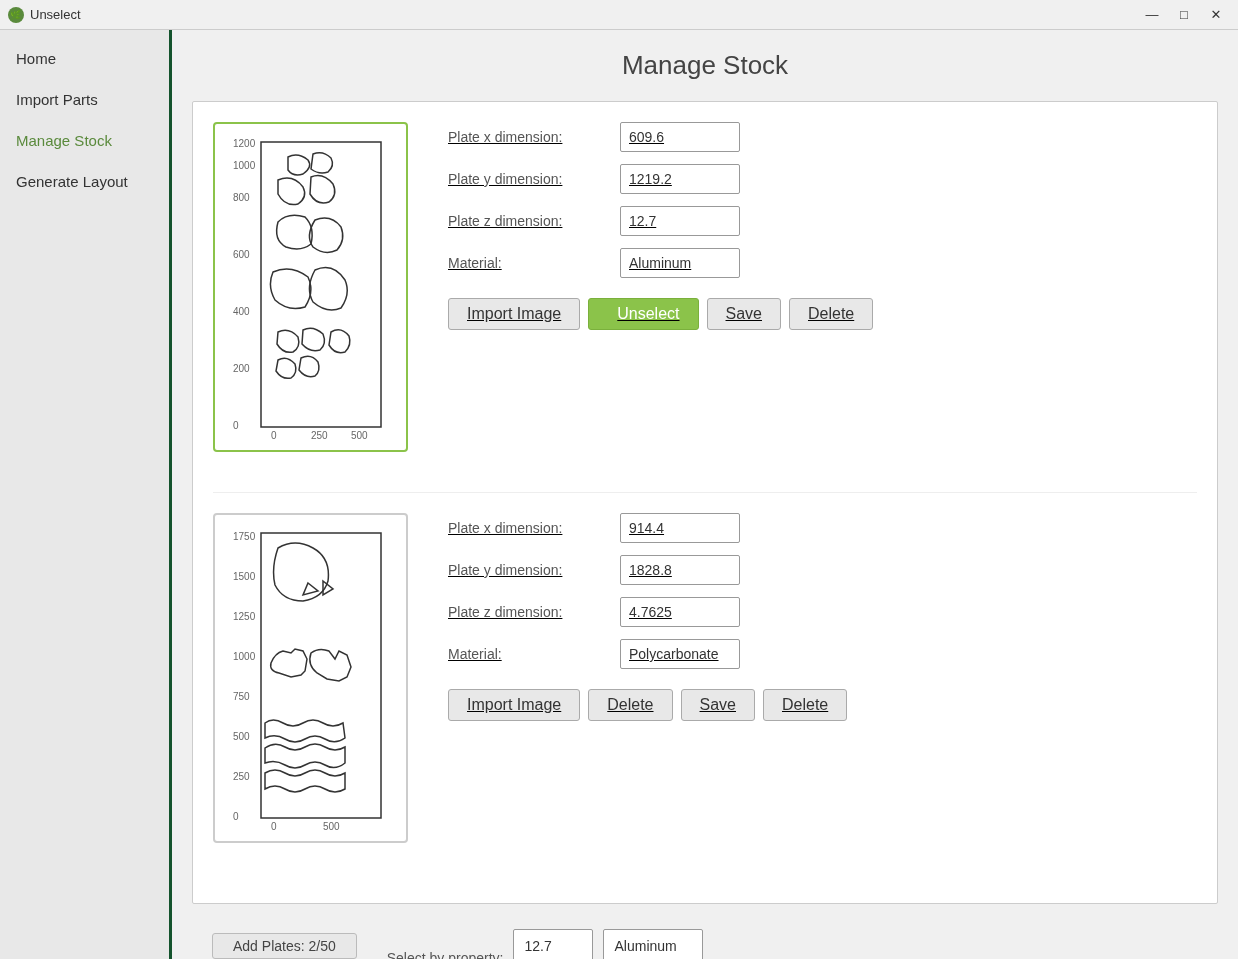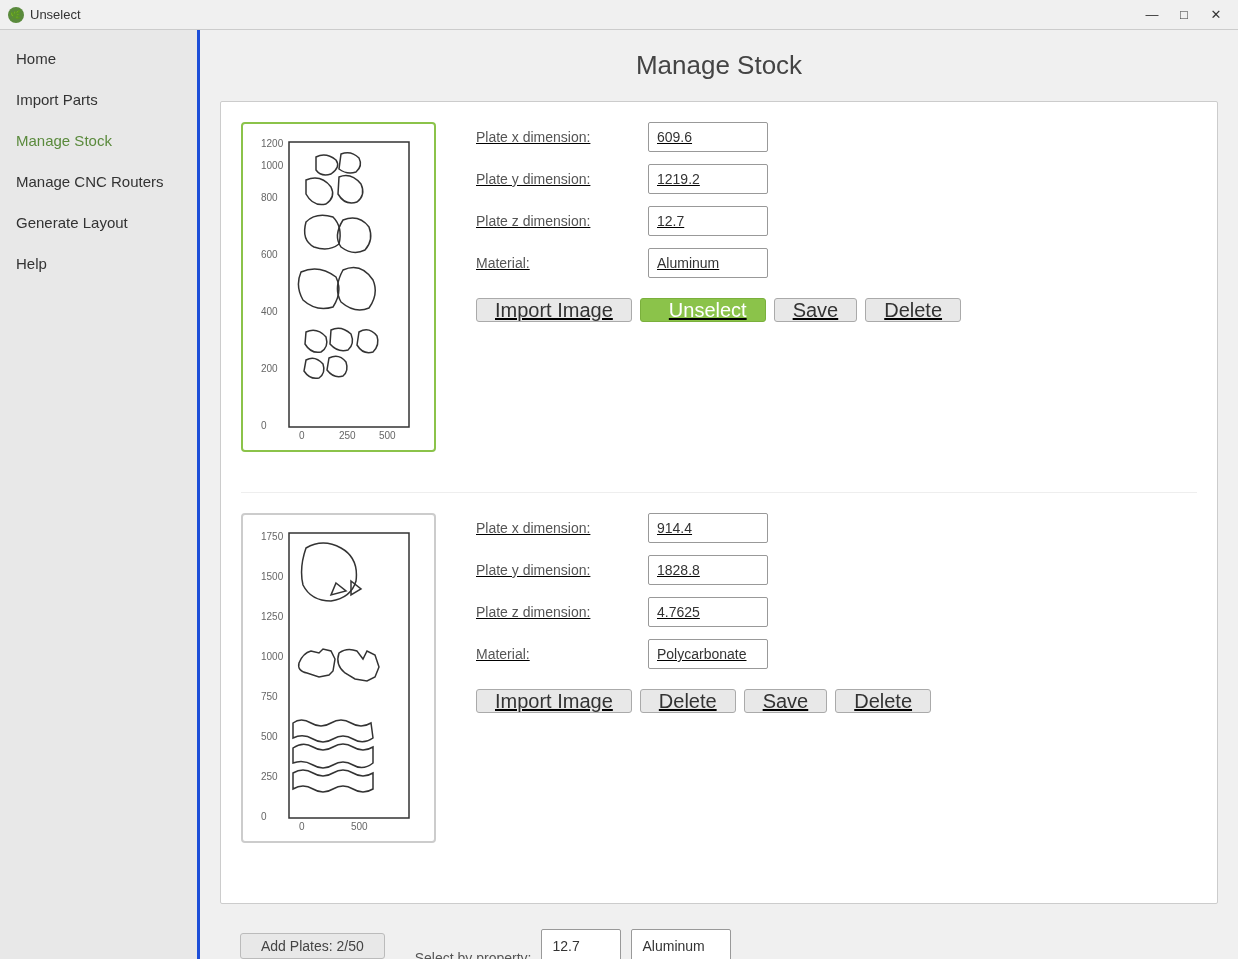--- a/index.html
+++ b/index.html
@@ -61,23 +61,23 @@
 
     
     .app-body {
       display: flex;
       flex: 1;
       overflow: hidden;
     }
 
     
     .sidebar {
-      width: 200px;
+      width: 172px;
       background: #e8e8e8;
-      border-right: 3px solid #1d4ed8;
+      border-right: 3px solid #14532d;
       flex-shrink: 0;
       padding-top: 8px;
     }
     .sidebar-item {
       padding: 12px 16px;
       font-size: 15px;
       cursor: pointer;
       color: #333;
     }
     .sidebar-item.active { color: #5a8a3c; font-weight: 500; }
@@ -164,25 +164,25 @@
       background: white;
     }
 
     
     .btn-row {
       display: flex;
       gap: 8px;
       margin-top: 8px;
     }
     .btn {
-      height: 24px;
+      height: 32px;
       padding: 0 18px;
       border: 1px solid #aaa;
       border-radius: 3px;
-      font-size: 20px;
+      font-size: 16px;
       cursor: pointer;
       background: #e8e8e8;
       color: #333;
     }
     .btn.active {
       background: #8bc34a;
       color: white;
       border-color: #7ab03c;
       padding-left: 28px;
     }
@@ -238,23 +238,21 @@
     <button class="titlebar-btn close">✕</button>
   </div>
 </div>
 
 <div class="app-body">
 
   <div class="sidebar">
     <div class="sidebar-item">Home</div>
     <div class="sidebar-item">Import Parts</div>
     <div class="sidebar-item active">Manage Stock</div>
-    <div class="sidebar-item">Manage CNC Routers</div>
     <div class="sidebar-item">Generate Layout</div>
-    <div class="sidebar-item">Help</div>
   </div>
 
   <div class="content">
     <h1 class="page-title">Manage Stock</h1>
 
     <div class="main-panel">
 
       <div class="stock-item">
 
         <div class="plot-container">

